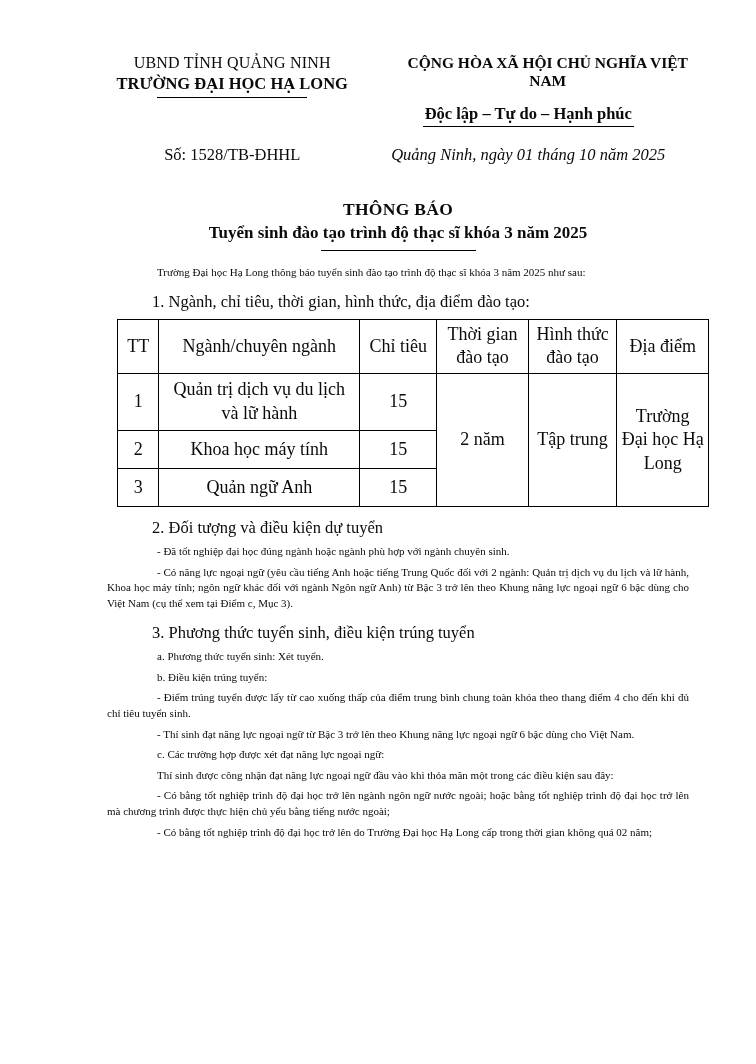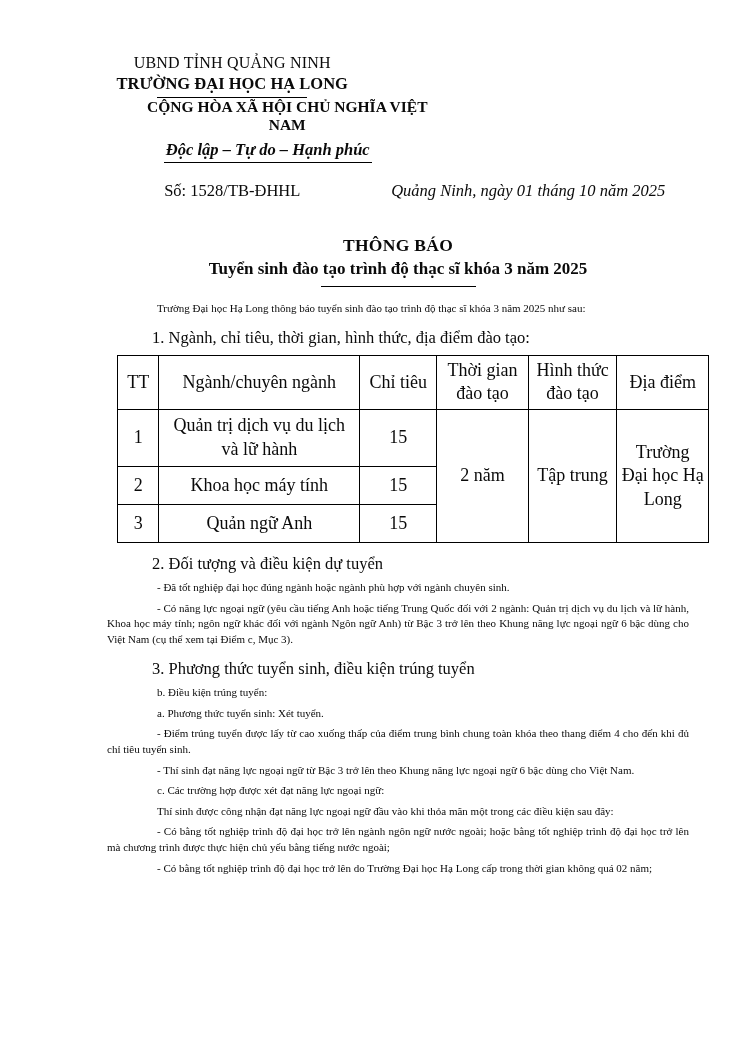--- a/index.html
+++ b/index.html
@@ -12,28 +12,28 @@
     font-family: "Liberation Serif", "DejaVu Serif", serif;
     color: #0a0a0a;
     overflow: hidden;
     box-sizing: border-box;
   }
   .content {
     box-sizing: border-box;
     padding: 54px 62px 0 102px; 
   }
   
-  .header { display: flex; flex-direction: column; }
+  .header { display: flex; }
   .header-left  { width: 44%; text-align: center; }
   .header-right { width: 56%; text-align: center; }
   .org-parent   { font-size: 16px; letter-spacing: .2px; }
   .org-name     { font-size: 16.5px; font-weight: bold; margin-top: 2px; }
   .org-underline { width: 150px; border-bottom: 1.6px solid #000; margin: 3px auto 0; }
   .nat-line1 { font-size: 15.5px; font-weight: bold; margin-left: 39px; }
-  .nat-line2 { margin-top: 6px; font-style: italic; }
+  .nat-line2 { margin-top: 14px; }
   .nat-line2 span {
     display: inline-block;
     font-size: 16.5px; font-weight: bold;
     border-bottom: 1.6px solid #000;
     padding: 0 2px 2px;
   }
   .meta-row { display: flex; margin-top: 18px; align-items: center; }
   .doc-number { width: 44%; text-align: center; font-size: 16.5px; }
   .place-date { width: 56%; text-align: center; font-size: 16.5px; font-style: italic; }
   
@@ -154,22 +154,22 @@
             <td>15</td>
           </tr>
         </tbody>
       </table>
 
       <p class="heading"><span class="hd">2. Đối tượng và điều kiện dự tuyển</span></p>
       <p class="para">- Đã tốt nghiệp đại học đúng ngành hoặc ngành phù hợp với ngành chuyên sinh.</p>
       <p class="para">- Có năng lực ngoại ngữ (yêu cầu tiếng Anh hoặc tiếng Trung Quốc đối với 2 ngành: Quản trị dịch vụ du lịch và lữ hành, Khoa học máy tính; ngôn ngữ khác đối với ngành Ngôn ngữ Anh) từ Bậc 3 trở lên theo Khung năng lực ngoại ngữ 6 bậc dùng cho Việt Nam (cụ thể xem tại Điểm c, Mục 3).</p>
 
       <p class="heading"><span class="hd">3. Phương thức tuyển sinh, điều kiện trúng tuyển</span></p>
+      <p class="para">a. Phương thức tuyển sinh: Xét tuyển.</p>
       <p class="para">b. Điều kiện trúng tuyển:</p>
-      <p class="para">a. Phương thức tuyển sinh: Xét tuyển.</p>
       <p class="para">- Điểm trúng tuyển được lấy từ cao xuống thấp của điểm trung bình chung toàn khóa theo thang điểm 4 cho đến khi đủ chỉ tiêu tuyển sinh.</p>
       <p class="para">- Thí sinh đạt năng lực ngoại ngữ từ Bậc 3 trở lên theo Khung năng lực ngoại ngữ 6 bậc dùng cho Việt Nam.</p>
       <p class="para">c. Các trường hợp được xét đạt năng lực ngoại ngữ:</p>
       <p class="para">Thí sinh được công nhận đạt năng lực ngoại ngữ đầu vào khi thỏa mãn một trong các điều kiện sau đây:</p>
       <p class="para">- Có bằng tốt nghiệp trình độ đại học trở lên ngành ngôn ngữ nước ngoài; hoặc bằng tốt nghiệp trình độ đại học trở lên mà chương trình được thực hiện chủ yếu bằng tiếng nước ngoài;</p>
       <p class="para">- Có bằng tốt nghiệp trình độ đại học trở lên do Trường Đại học Hạ Long cấp trong thời gian không quá 02 năm;</p>
 
     </div>
   </div>
 </div>

